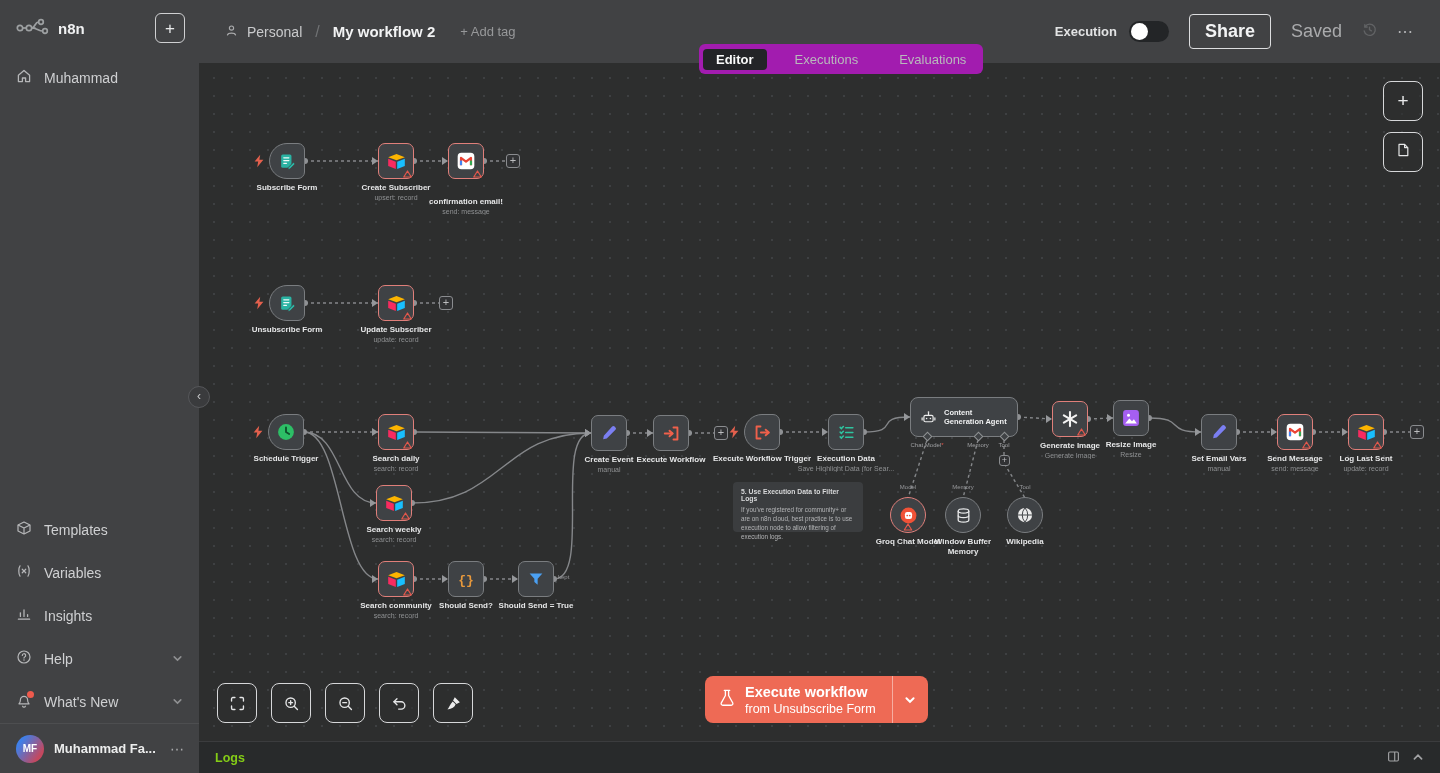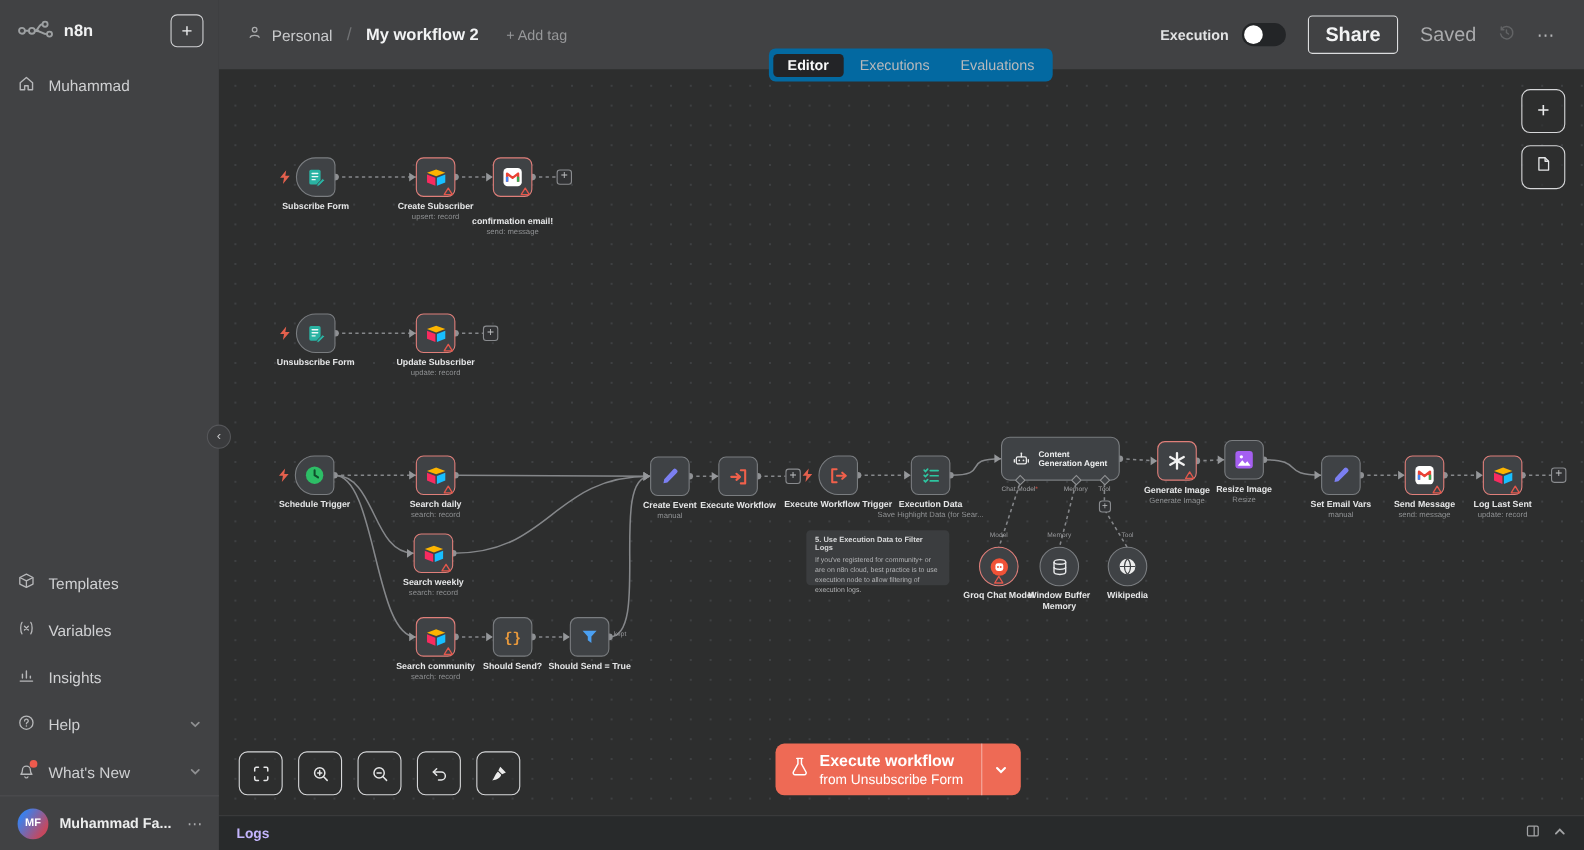--- a/index.html
+++ b/index.html
@@ -36,22 +36,22 @@
   .top-right { margin-left:auto; display:flex; align-items:center; gap:20px; }
   .status-lbl { color:#e2e3e4; font-size:13px; font-weight:bold; }
   .toggle { width:40px; height:21px; border-radius:11px; background:#232527; position:relative; cursor:pointer; margin-left:-8px; }
   .toggle .knob { position:absolute; left:2px; top:2px; width:17px; height:17px; border-radius:50%; background:#fff; }
   .share-btn { border:1px solid #dcdddf; border-radius:4px; background:transparent; color:#f2f3f4;
     font-size:18px; font-weight:bold; padding:6px 15px; cursor:pointer; }
   .saved { color:#aaabad; font-size:18px; }
   .hist { opacity:.75; }
 
   
-  .tabbar { position:absolute; left:699px; top:44px; height:30px; background:#0369a1; border-radius:6px;
-    display:flex; align-items:center; padding:4px; gap:2px; z-index:25; }
+  .tabbar { position:absolute; left:699px; top:44px; height:30px; background:#a21caf; border-radius:6px;
+    display:flex; align-items:center; padding:4px; gap:15px; z-index:25; }
   .tab { font-size:13px; color:#b8b9bb; padding:3px 13px; border-radius:4px; cursor:pointer; white-space:nowrap; }
   .tab.active { background:#232427; color:#fafafa; font-weight:bold; }
 
   
   .canvas { position:absolute; left:199px; top:63px; width:1241px; height:678px; background:#2d2e2e;
     background-image:radial-gradient(#3e4042 1px, transparent 1.3px); background-size:18px 18px; background-position:6px 6px; }
   .wires { position:absolute; left:0; top:0; z-index:1; }
   .node { position:absolute; width:36px; height:36px; background:#3f4245; border:1.6px solid #7a7d80; border-radius:7px;
     display:flex; align-items:center; justify-content:center; z-index:3; cursor:pointer; }
   .node.trigger { border-radius:18px 7px 7px 18px; }
@@ -81,21 +81,21 @@
     color:#e9eaeb; display:flex; align-items:center; justify-content:center; font-size:19px; z-index:10; cursor:pointer; }
   .exec-btn { position:absolute; left:506px; top:613px; height:47px; border-radius:8px; background:#ee6a55;
     display:flex; align-items:stretch; z-index:10; cursor:pointer; color:#fff; }
   .exec-main { display:flex; align-items:center; gap:10px; padding:0 16px 0 14px; }
   .exec-t1 { font-size:14.5px; font-weight:bold; line-height:1.25; }
   .exec-t2 { font-size:12.5px; }
   .exec-caret { width:36px; border-left:1px solid rgba(255,255,255,.45); display:flex; align-items:center; justify-content:center; }
 
   .logsbar { position:absolute; left:199px; top:741px; width:1241px; height:32px; background:#282a2b;
     border-top:1px solid #3b3c3e; z-index:20; display:flex; align-items:center; padding:0 16px; }
-  .logs-title { color:#c4b5fd; font-size:12.5px; font-weight:bold; }
+  .logs-title { color:#84cc16; font-size:12.5px; font-weight:bold; }
   .logs-icons { margin-left:auto; display:flex; align-items:center; gap:12px; }
 
   .collapse-handle { position:absolute; left:188px; top:386px; width:22px; height:22px; border-radius:50%;
     background:#3a3b3d; border:1px solid #56575a; color:#c8c9cb; font-size:12px; line-height:19px; text-align:center;
     z-index:40; cursor:pointer; }
 </style>
 </head>
 <body>
 
 <div class="sidebar">

